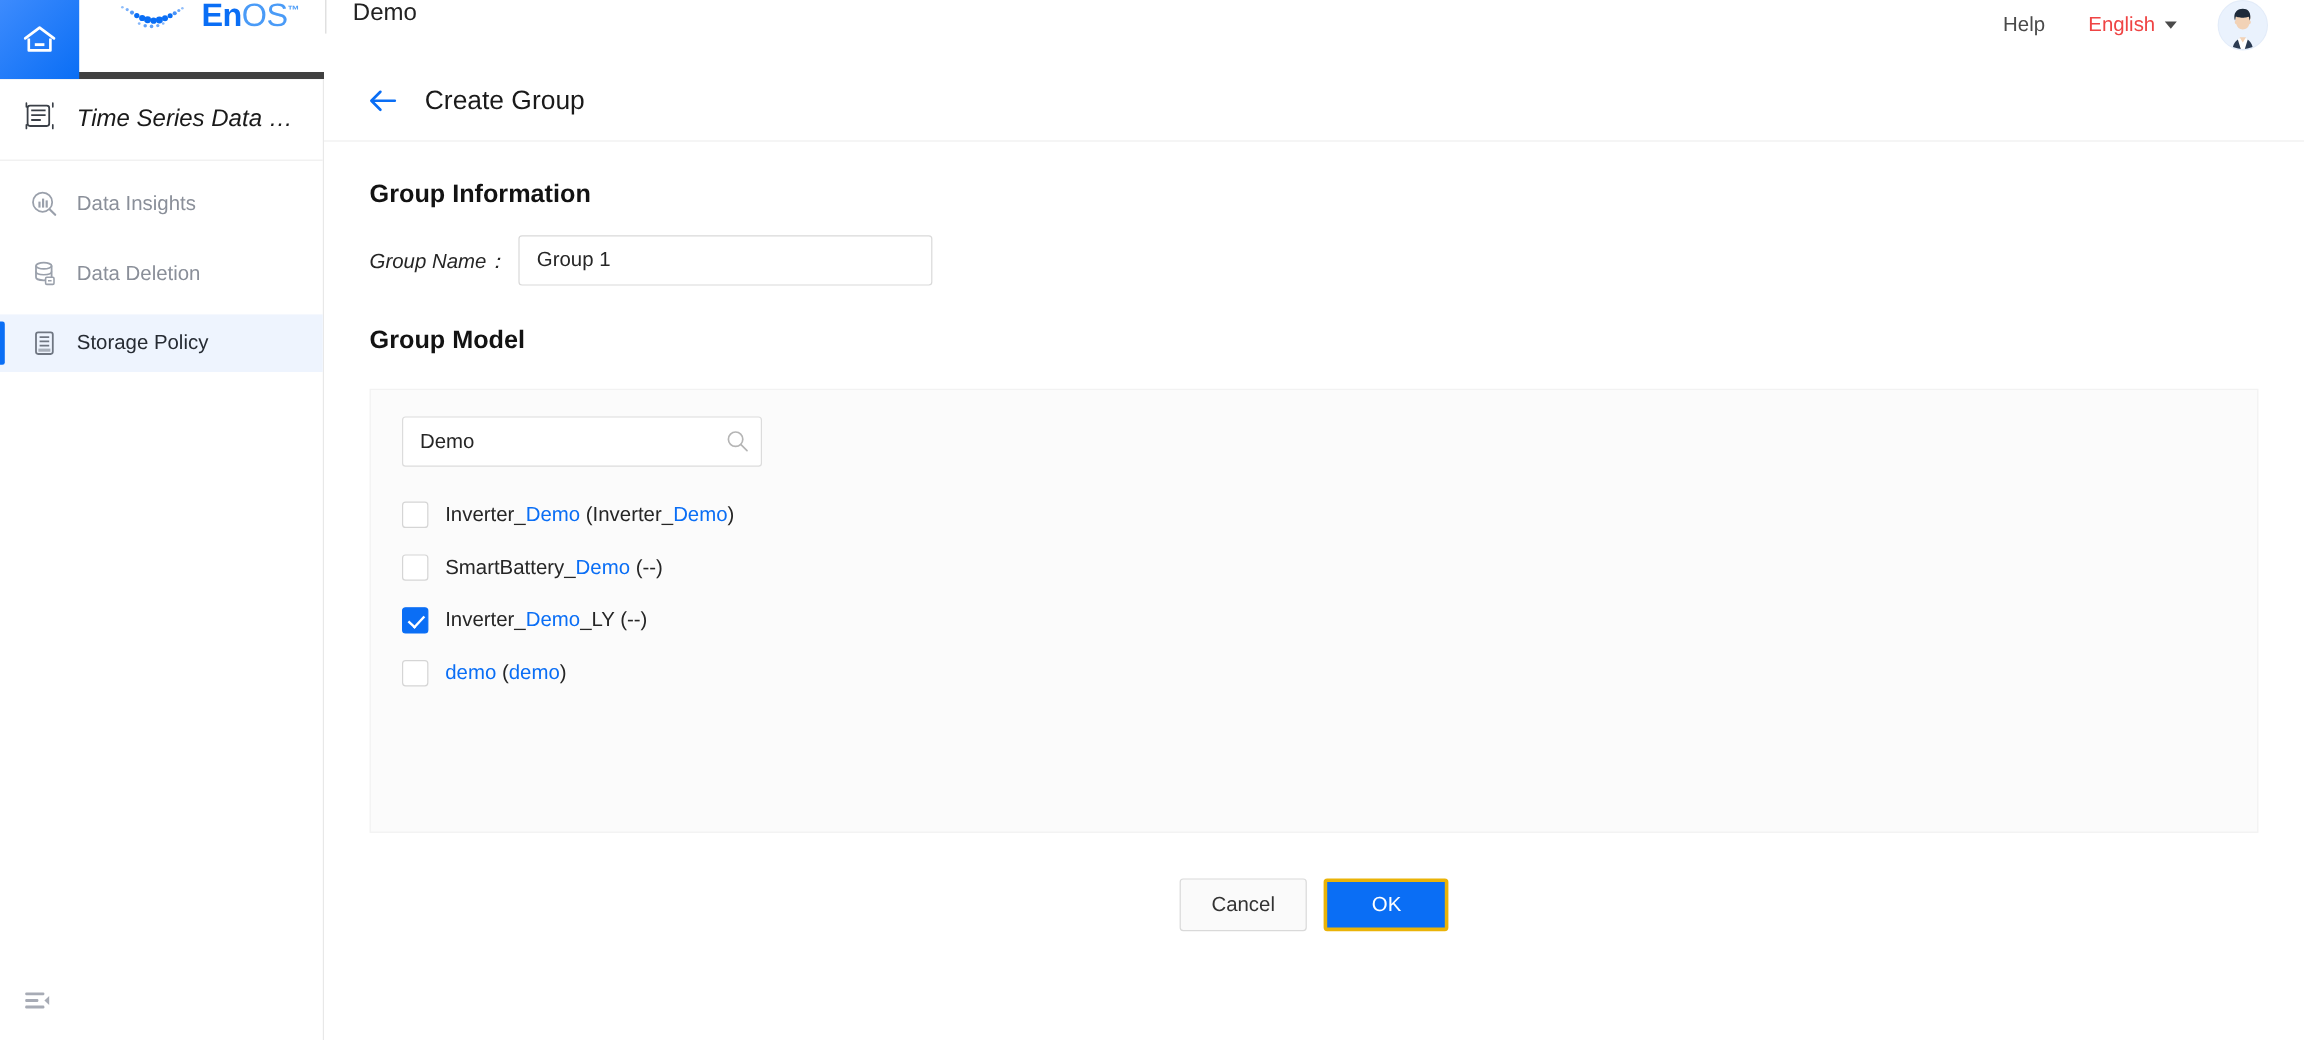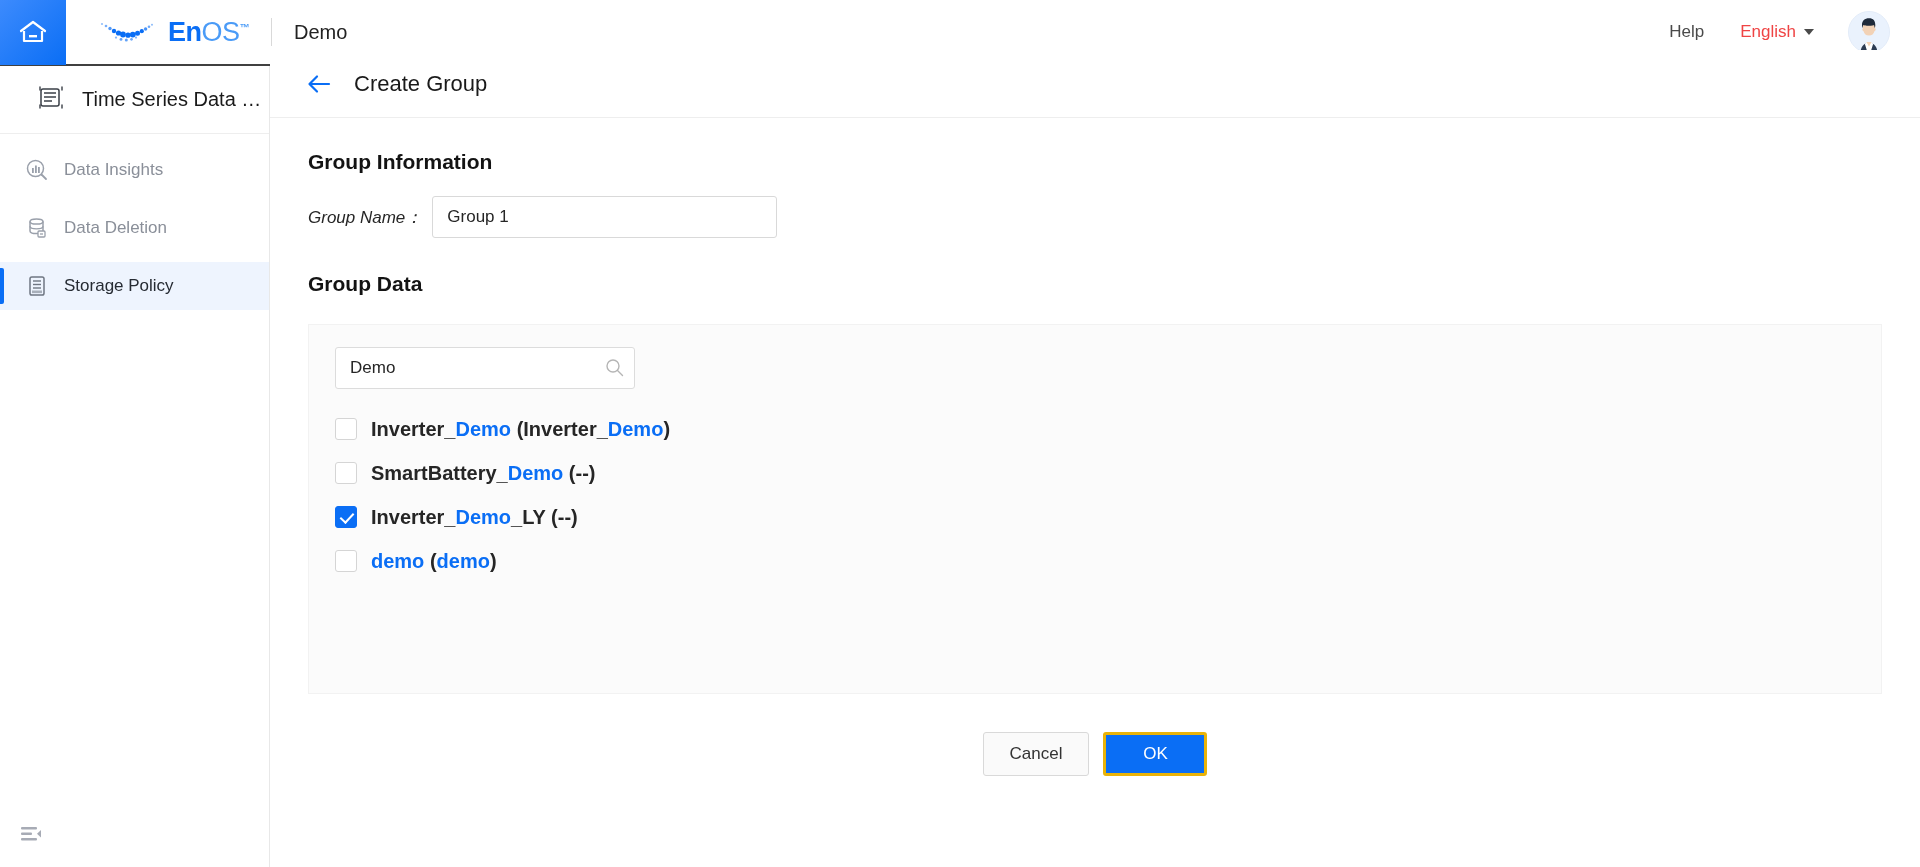--- a/index.html
+++ b/index.html
@@ -10,22 +10,22 @@
     background: #ffffff;
     font-family: "Liberation Sans", sans-serif;
     -webkit-font-smoothing: antialiased;
   }
 
   
   .topbar {
     position: absolute; top: 0; left: 0;
     width: 1920px; height: 66px;
     background: #ffffff;
-    border-bottom: 2px solid #404040;
-    display: flex; align-items: center;
+    border-bottom: 6px solid #404040;
+    display: flex; align-items: flex-start;
   }
   .home-tile {
     width: 66px; height: 66px;
     background: linear-gradient(135deg, #3d8bfd 0%, #0a6ef5 100%);
     display: flex; align-items: center; justify-content: center;
     flex: 0 0 66px;
     cursor: pointer;
   }
   .home-icon { width: 30px; height: 26px; display:block; }
 
@@ -76,22 +76,23 @@
 
   
   .sidebar {
     position: absolute; top: 66px; left: 0;
     width: 270px; height: 801px;
     background: #ffffff;
     border-right: 1px solid #e8e8e8;
   }
   .side-title {
     height: 68px; display: flex; align-items: center;
-    padding-left: 36px;
+    padding-left: 18px;
     border-bottom: 1px solid #eeeeee;
+    font-style: italic;
   }
   .side-title-ico { width: 30px; height: 30px; flex:0 0 30px; margin-right: 16px; }
   .side-title-text {
     font-size: 20px; color: #1a1a1a; white-space: nowrap;
     overflow: hidden; text-overflow: ellipsis;
   }
   .side-menu { padding-top: 12px; }
   .side-item {
     position: relative;
     height: 48px; display: flex; align-items: center;
@@ -179,21 +180,21 @@
     background: #ffffff; margin-right: 14px;
     position: relative;
   }
   .cbox.checked { background: #0a6ef5; border-color: #0a6ef5; }
   .cbox.checked::after {
     content: ""; position: absolute;
     left: 7px; top: 3px; width: 6px; height: 11px;
     border: solid #ffffff; border-width: 0 2.4px 2.4px 0;
     transform: rotate(43deg);
   }
-  .model-label { font-size: 20px; color: #262626; white-space: nowrap; font-weight: bold; }
+  .model-label { font-size: 17px; color: #262626; white-space: nowrap; }
   .hl { color: #0a6ef5; }
 
   
   .footer-actions {
     display: flex; justify-content: center; align-items: flex-end;
     margin-top: 38px;
   }
   .btn {
     height: 44px; min-width: 104px;
     font-size: 17px; border-radius: 3px;
@@ -358,21 +359,21 @@
 
   <div class="content">
 
     <h2 class="section-title">Group Information</h2>
 
     <div class="field-row">
       <span class="field-label">Group Name：</span>
       <input class="text-input" type="text" value="Group 1" style="">
     </div>
 
-    <h2 class="section-title2">Group Data</h2>
+    <h2 class="section-title2">Group Model</h2>
 
     <div class="model-panel">
 
       <div class="search-box">
         <input type="text" value="Demo" style="">
         <span class="search-ico">
           <svg viewBox="0 0 19 19" width="19" height="19">
             <circle cx="8" cy="8" r="6" fill="none" stroke="#b5b5b5" stroke-width="1.4"></circle>
             <line x1="12.5" y1="12.5" x2="17.5" y2="17.5" stroke="#b5b5b5" stroke-width="1.4" stroke-linecap="round"></line>
           </svg>

